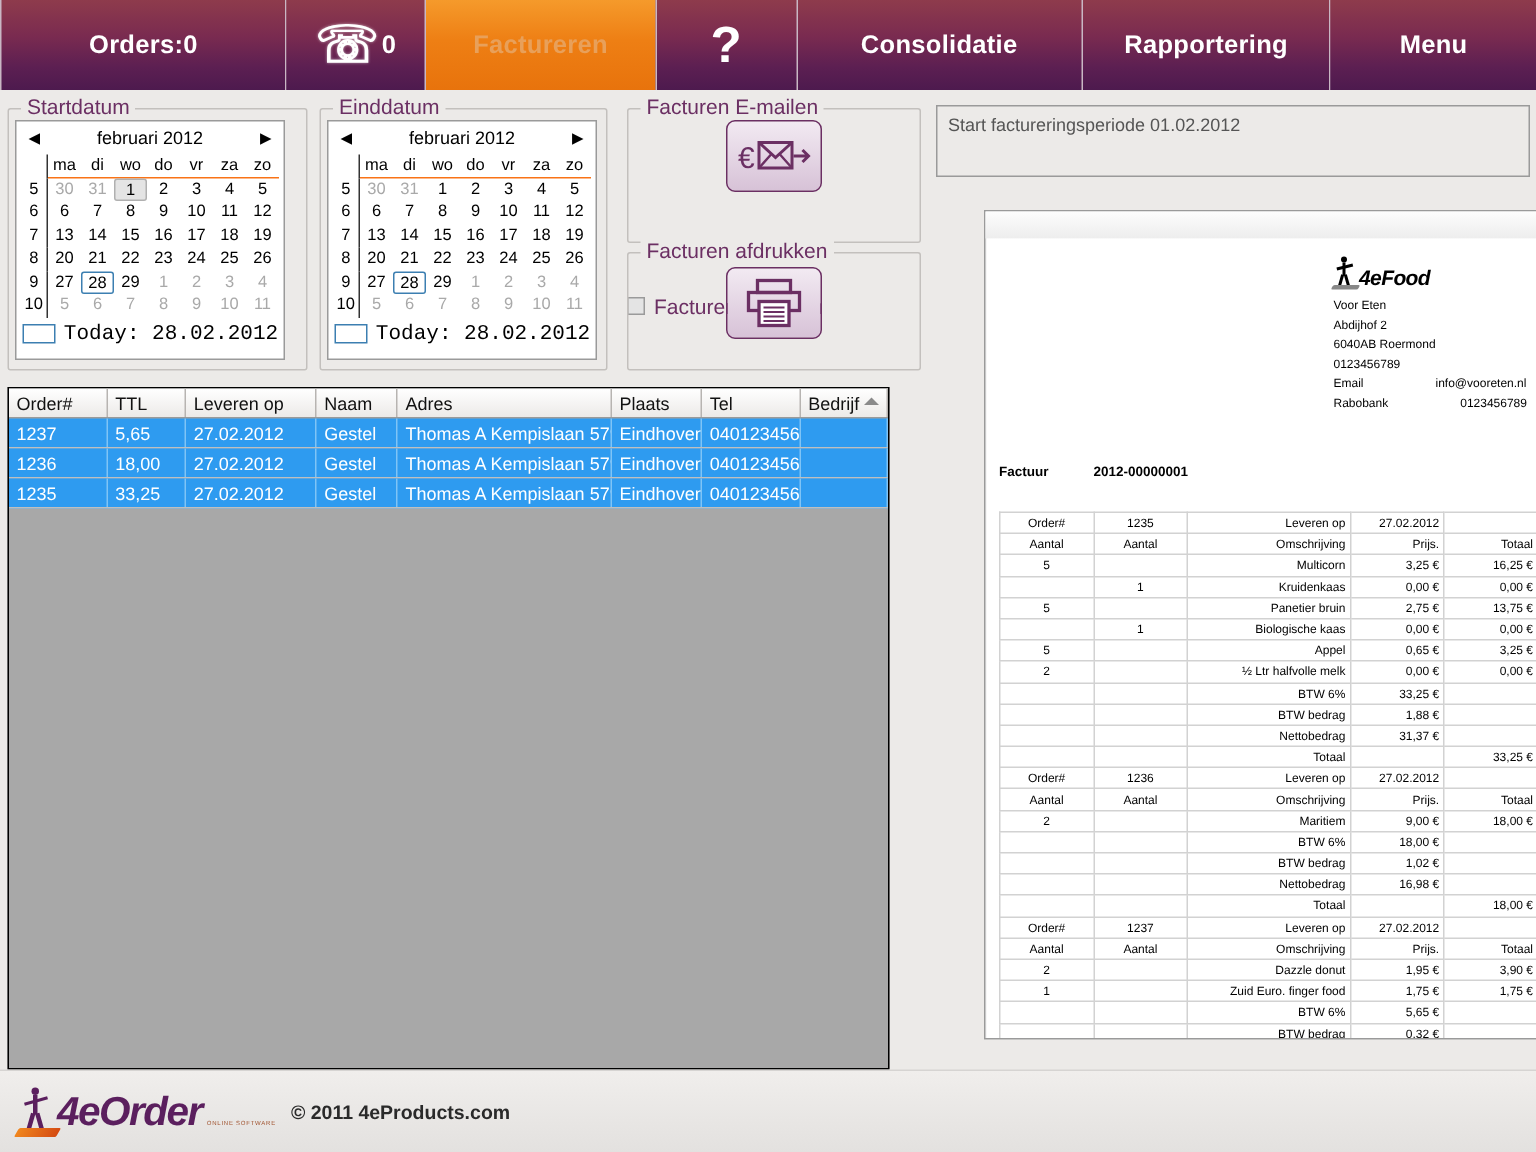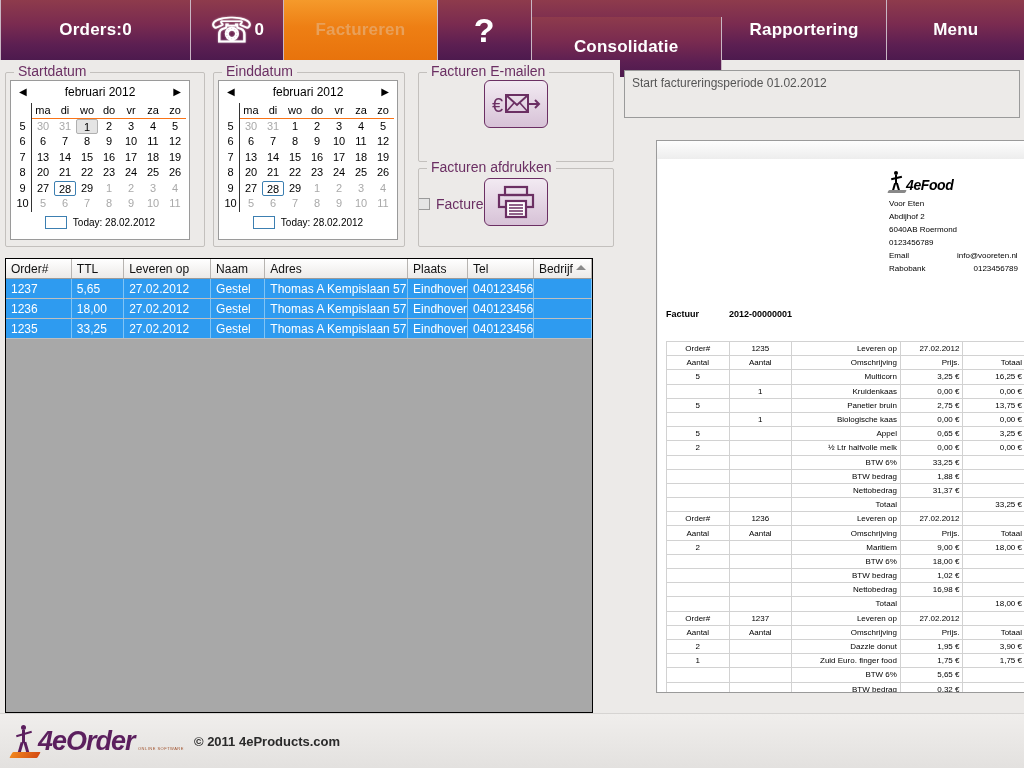--- a/index.html
+++ b/index.html
@@ -31,21 +31,21 @@
   }
   .nav-cell:first-child { border-left:1px solid #c9b7c4; }
   .nav-cell.active {
     background:linear-gradient(180deg,#f59a2b 0%, #ee7f14 45%, #e8730c 100%);
     color:#e8a05a;
   }
   .nav-orders { width:196px; }
   .nav-phone  { width:95px; }
   .nav-fact   { width:158px; }
   .nav-help   { width:96px; }
-  .nav-cons   { width:195px;margin-top:17px; }
+  .nav-cons   { width:195px; }
   .nav-rap    { width:170px; }
   .nav-menu   { width:140px; border-right:none; }
   .phone-wrap { display:flex; align-items:center; justify-content:center; gap:2px; }
   .phone-glyph {
     font-size:34px; line-height:1; color:#fff;
     text-shadow:0 0 2px rgba(255,255,255,.6);
     transform: scaleX(-1);
     display:inline-block;
   }
   .phone-count { font-size:17px; font-weight:bold; color:#fff; }
@@ -90,21 +90,21 @@
   .sel-today {
     border:1px solid #3c7fb1; border-radius:2px; color:#000;
     box-sizing:border-box;
   }
   .sel-cur {
     background:#e4e4e4; border:1px solid #b0b0b0; border-radius:2px;
     box-sizing:border-box;
   }
   .cal-foot { display:flex; align-items:center; justify-content:center; gap:6px; height:20px; margin-top:1px; }
   .cal-foot .swatch { width:22px; height:13px; border:1px solid #3c7fb1; background:#fff; }
-  .cal-foot .lbl { font-size:10px; }
+  .cal-foot .lbl { font-size:14px;font-family:Liberation Mono, monospace; }
 
   #g-mail { left:418px; top:12px; width:196px; height:90px; }
   #g-print{ left:418px; top:108px; width:196px; height:79px; }
   .iconbtn {
     position:absolute; left:50%; transform:translateX(-50%);
     width:64px; height:48px; border:1px solid #6b2f63; border-radius:6px;
     background:linear-gradient(180deg,#f2eaf2 0%, #d7c2d7 100%);
     display:flex; align-items:center; justify-content:center;
     cursor:pointer;
   }

